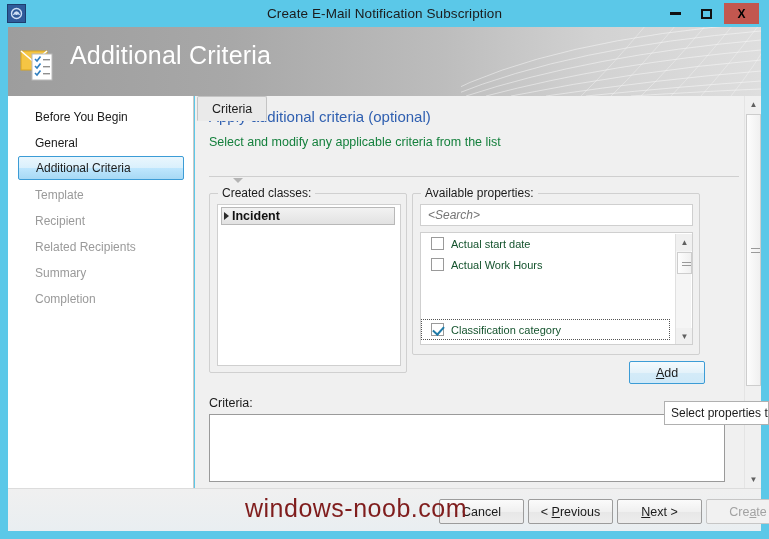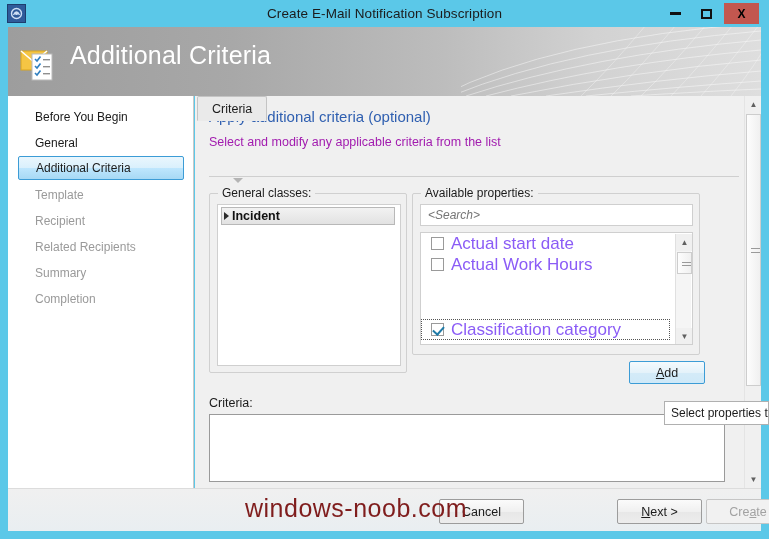--- a/index.html
+++ b/index.html
@@ -133,21 +133,21 @@
   .sbar-grip {
     position: absolute; left: 4px; width: 9px; height: 1px; background: #9a9a9a;
   }
 
   #page-head {
     position: absolute; left: 14px; top: 12px;
     font-size: 15px; color: #2f5fb0;
   }
   #page-sub {
     position: absolute; left: 14px; top: 39px;
-    font-size: 12.5px; color: #a21caf;
+    font-size: 12.5px; color: #15803d;
   }
 
   
   #tabstrip {
     position: absolute; left: 14px; top: 58px;
     width: 530px; height: 23px;
     border-bottom: 1px solid #cfcfcf;
   }
   #tab-criteria {
     position: absolute; left: 2px; top: 0;
@@ -224,21 +224,21 @@
     width: 273px; height: 113px;
     background: #fff;
     border: 1px solid #cfcfcf;
     overflow: hidden;
   }
   .prop-row {
     position: relative;
     height: 21px;
     display: flex; align-items: center;
     padding-left: 10px;
-    font-size: 17px; color: #8b5cf6;
+    font-size: 11px; color: #14532d;
     cursor: default;
   }
   .prop-row.focused { outline: 1px dotted #555; outline-offset: -1px; width: 249px; margin-top: 44px; }
   .cbox {
     width: 13px; height: 13px;
     border: 1px solid #9a9a9a;
     background: #fff;
     margin-right: 7px;
     flex: none;
     position: relative;
@@ -401,21 +401,21 @@
   <div id="content">
 
     <div id="page-head">Apply additional criteria (optional)</div>
     <div id="page-sub">Select and modify any applicable criteria from the list</div>
 
     <div id="tabstrip"></div>
     <div id="tab-criteria">Criteria</div>
     <div id="tab-caret"></div>
 
     <div class="groupbox" id="gb-related">
-      <div class="group-label">General classes:</div>
+      <div class="group-label">Created classes:</div>
       <div id="related-list">
         <div id="incident-row">
           <span id="incident-arrow"></span>
           <span id="incident-label">Incident</span>
         </div>
       </div>
     </div>
 
     <div class="groupbox" id="gb-props">
       <div class="group-label">Available properties:</div>
@@ -469,17 +469,18 @@
       <div class="sbar-arrow" style="bottom:0">▼</div>
     </div>
   </div>
 
   <div id="tooltip">Select properties to</div>
 
   <div id="watermark">windows-noob.com</div>
 
   <div id="footer">
     <button class="fbtn" id="f-cancel">Cancel</button>
+    <button class="fbtn" id="f-prev">&lt; <span class="ul">P</span>revious</button>
     <button class="fbtn" id="f-next"><span class="ul">N</span>ext &gt;</button>
     <button class="fbtn disabled" id="f-create">Cre<span class="ul">a</span>te</button>
   </div>
 
 </div>
 
 </body></html>

